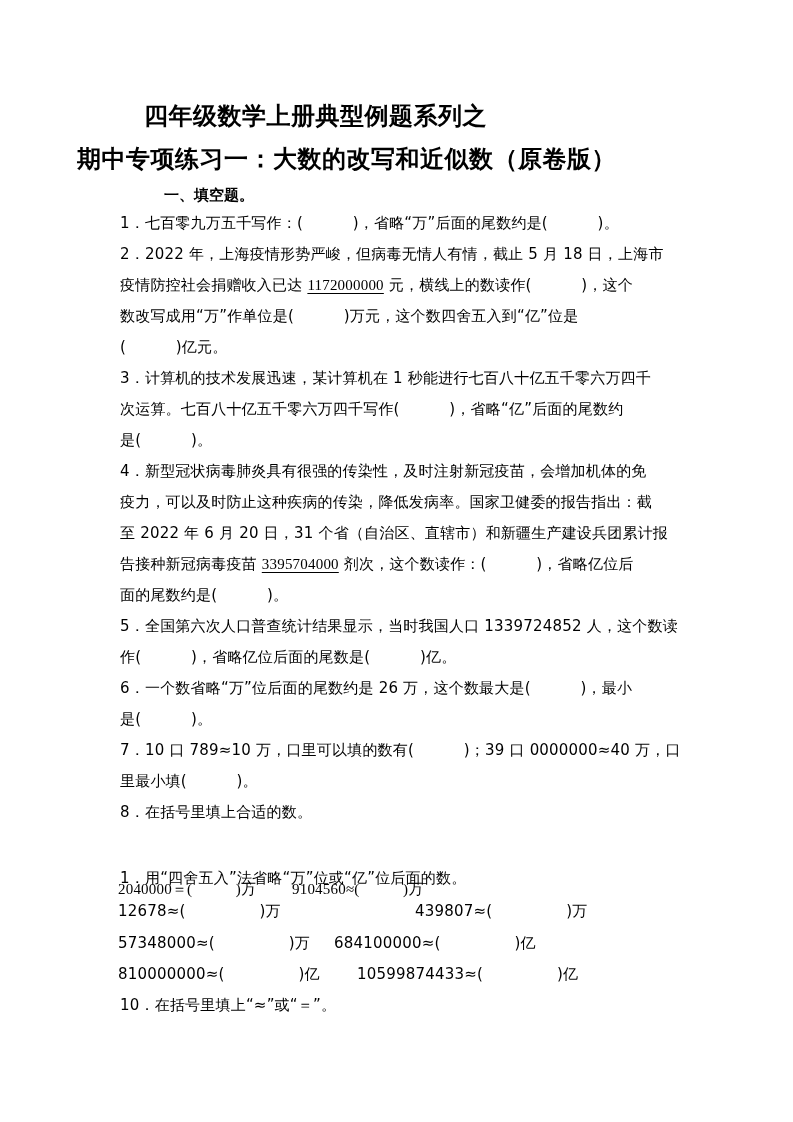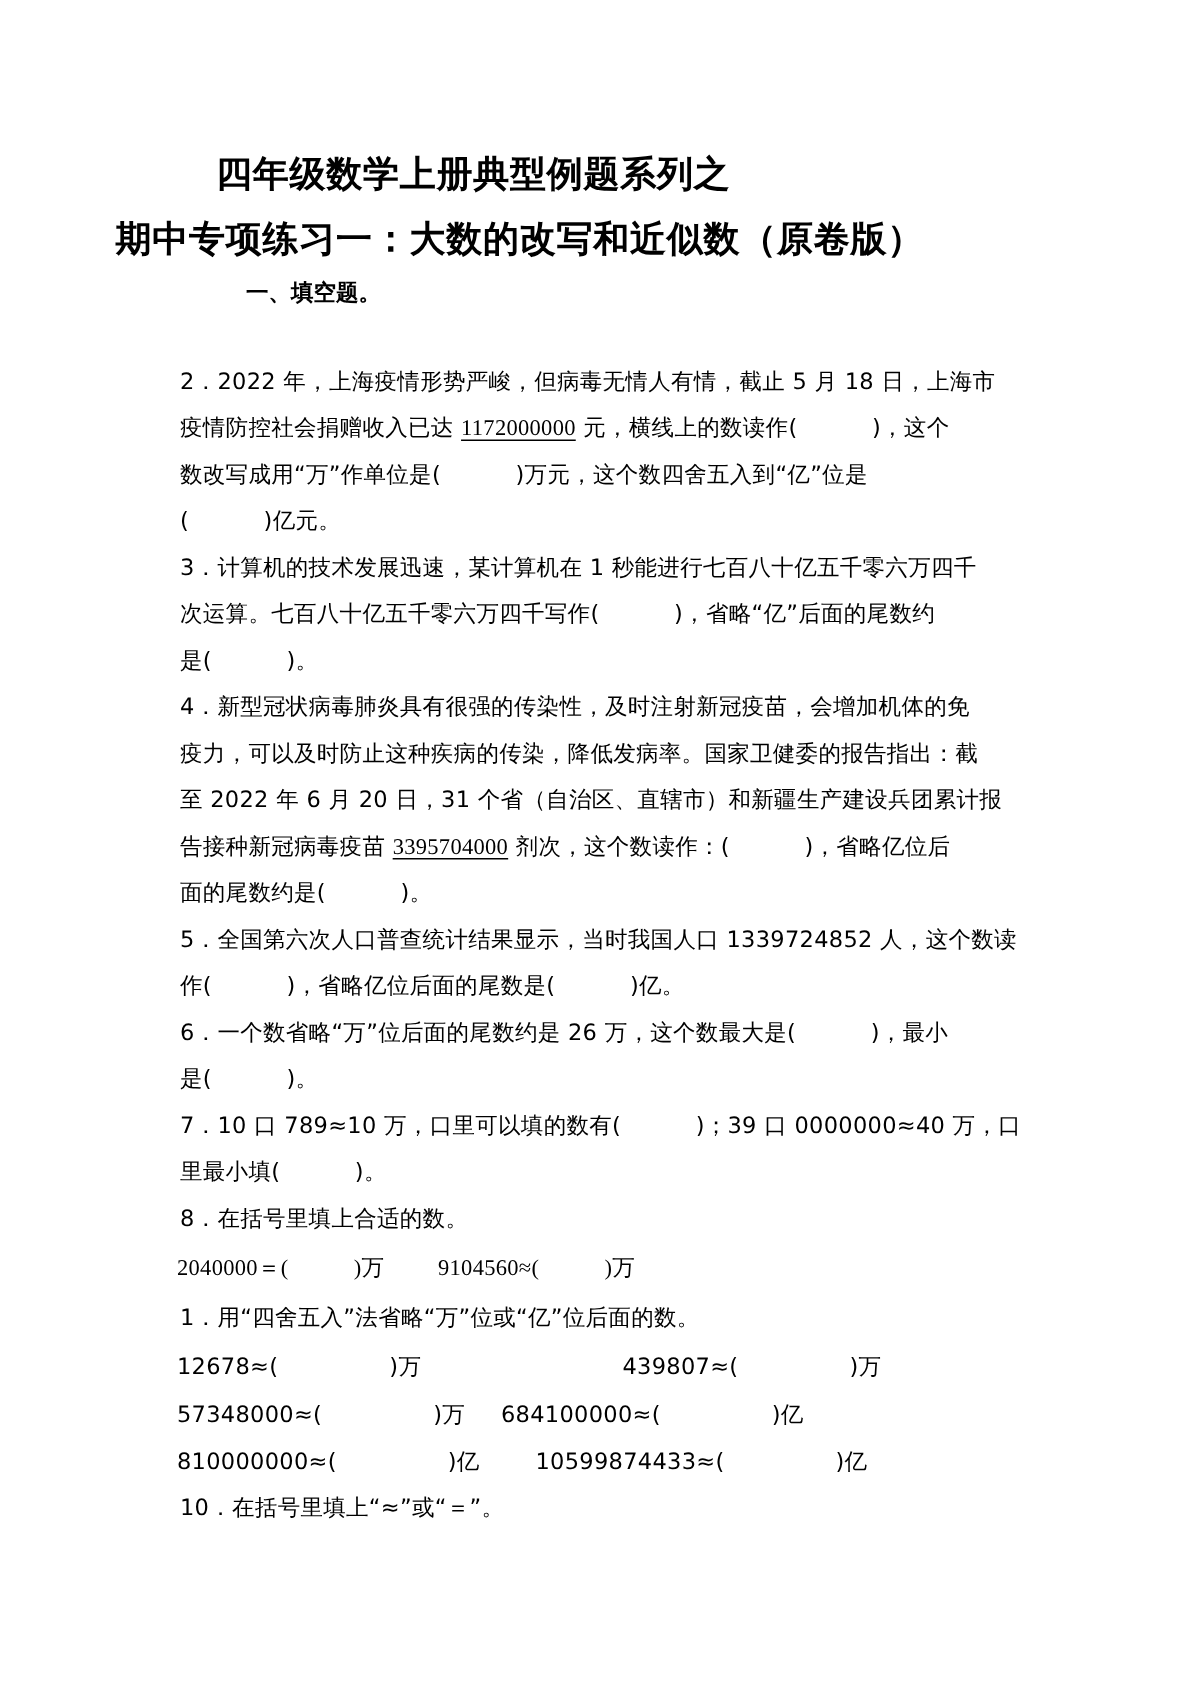--- a/index.html
+++ b/index.html
@@ -6,30 +6,31 @@
   body { width: 793px; height: 1122px; position: relative; overflow: hidden;
          font-family: "DejaVu Sans", "Liberation Sans", sans-serif; color: #000; }
   .page { position: absolute; left: 0; top: 0; width: 793px; height: 1122px; }
   .title { position: absolute; left: 0; width: 631px; text-align: center;
            font-weight: bold; font-size: 24px; letter-spacing: 0.5px; }
   .t1 { top: 100px; }
   .t2 { top: 143px; padding-left: 31px; }
   .section { position: absolute; left: 120px; top: 186px; font-weight: bold; font-size: 15px; margin-left: 44px; }
   .line { position: absolute; left: 120px; font-size: 15px; white-space: pre; letter-spacing: 0.2px; }
   .u { text-decoration: underline; text-underline-offset: 3px; font-family: Liberation Serif, serif; }
-  .serif { font-family: "Liberation Serif", "DejaVu Serif", serif; font-size: 15px; }
+  .serif { font-family: "Liberation Serif", "DejaVu Serif", serif; font-size: 15px; margin-top: 44px; }
 </style>
 </head>
 <body>
 
 <div class="page">
   <div class="title t1">四年级数学上册典型例题系列之</div>
   <div class="title t2">期中专项练习一：大数的改写和近似数（原卷版）</div>
   <div class="section">一、填空题。</div>
 
+  <div class="line" style="top:214px">1．七百零九万五千写作：(          )，省略“万”后面的尾数约是(          )。</div>
   <div class="line" style="top:245px">2．2022 年，上海疫情形势严峻，但病毒无情人有情，截止 5 月 18 日，上海市</div>
   <div class="line" style="top:276px"><span>疫情防控社会捐赠收入已达 </span><span class="u">1172000000</span><span> 元，横线上的数读作(          )，这个</span></div>
   <div class="line" style="top:307px">数改写成用“万”作单位是(          )万元，这个数四舍五入到“亿”位是</div>
   <div class="line" style="top:338px">(          )亿元。</div>
 
   <div class="line" style="top:369px">3．计算机的技术发展迅速，某计算机在 1 秒能进行七百八十亿五千零六万四千</div>
   <div class="line" style="top:400px">次运算。七百八十亿五千零六万四千写作(          )，省略“亿”后面的尾数约</div>
   <div class="line" style="top:431px">是(          )。</div>
 
   <div class="line" style="top:462px">4．新型冠状病毒肺炎具有很强的传染性，及时注射新冠疫苗，会增加机体的免</div>

